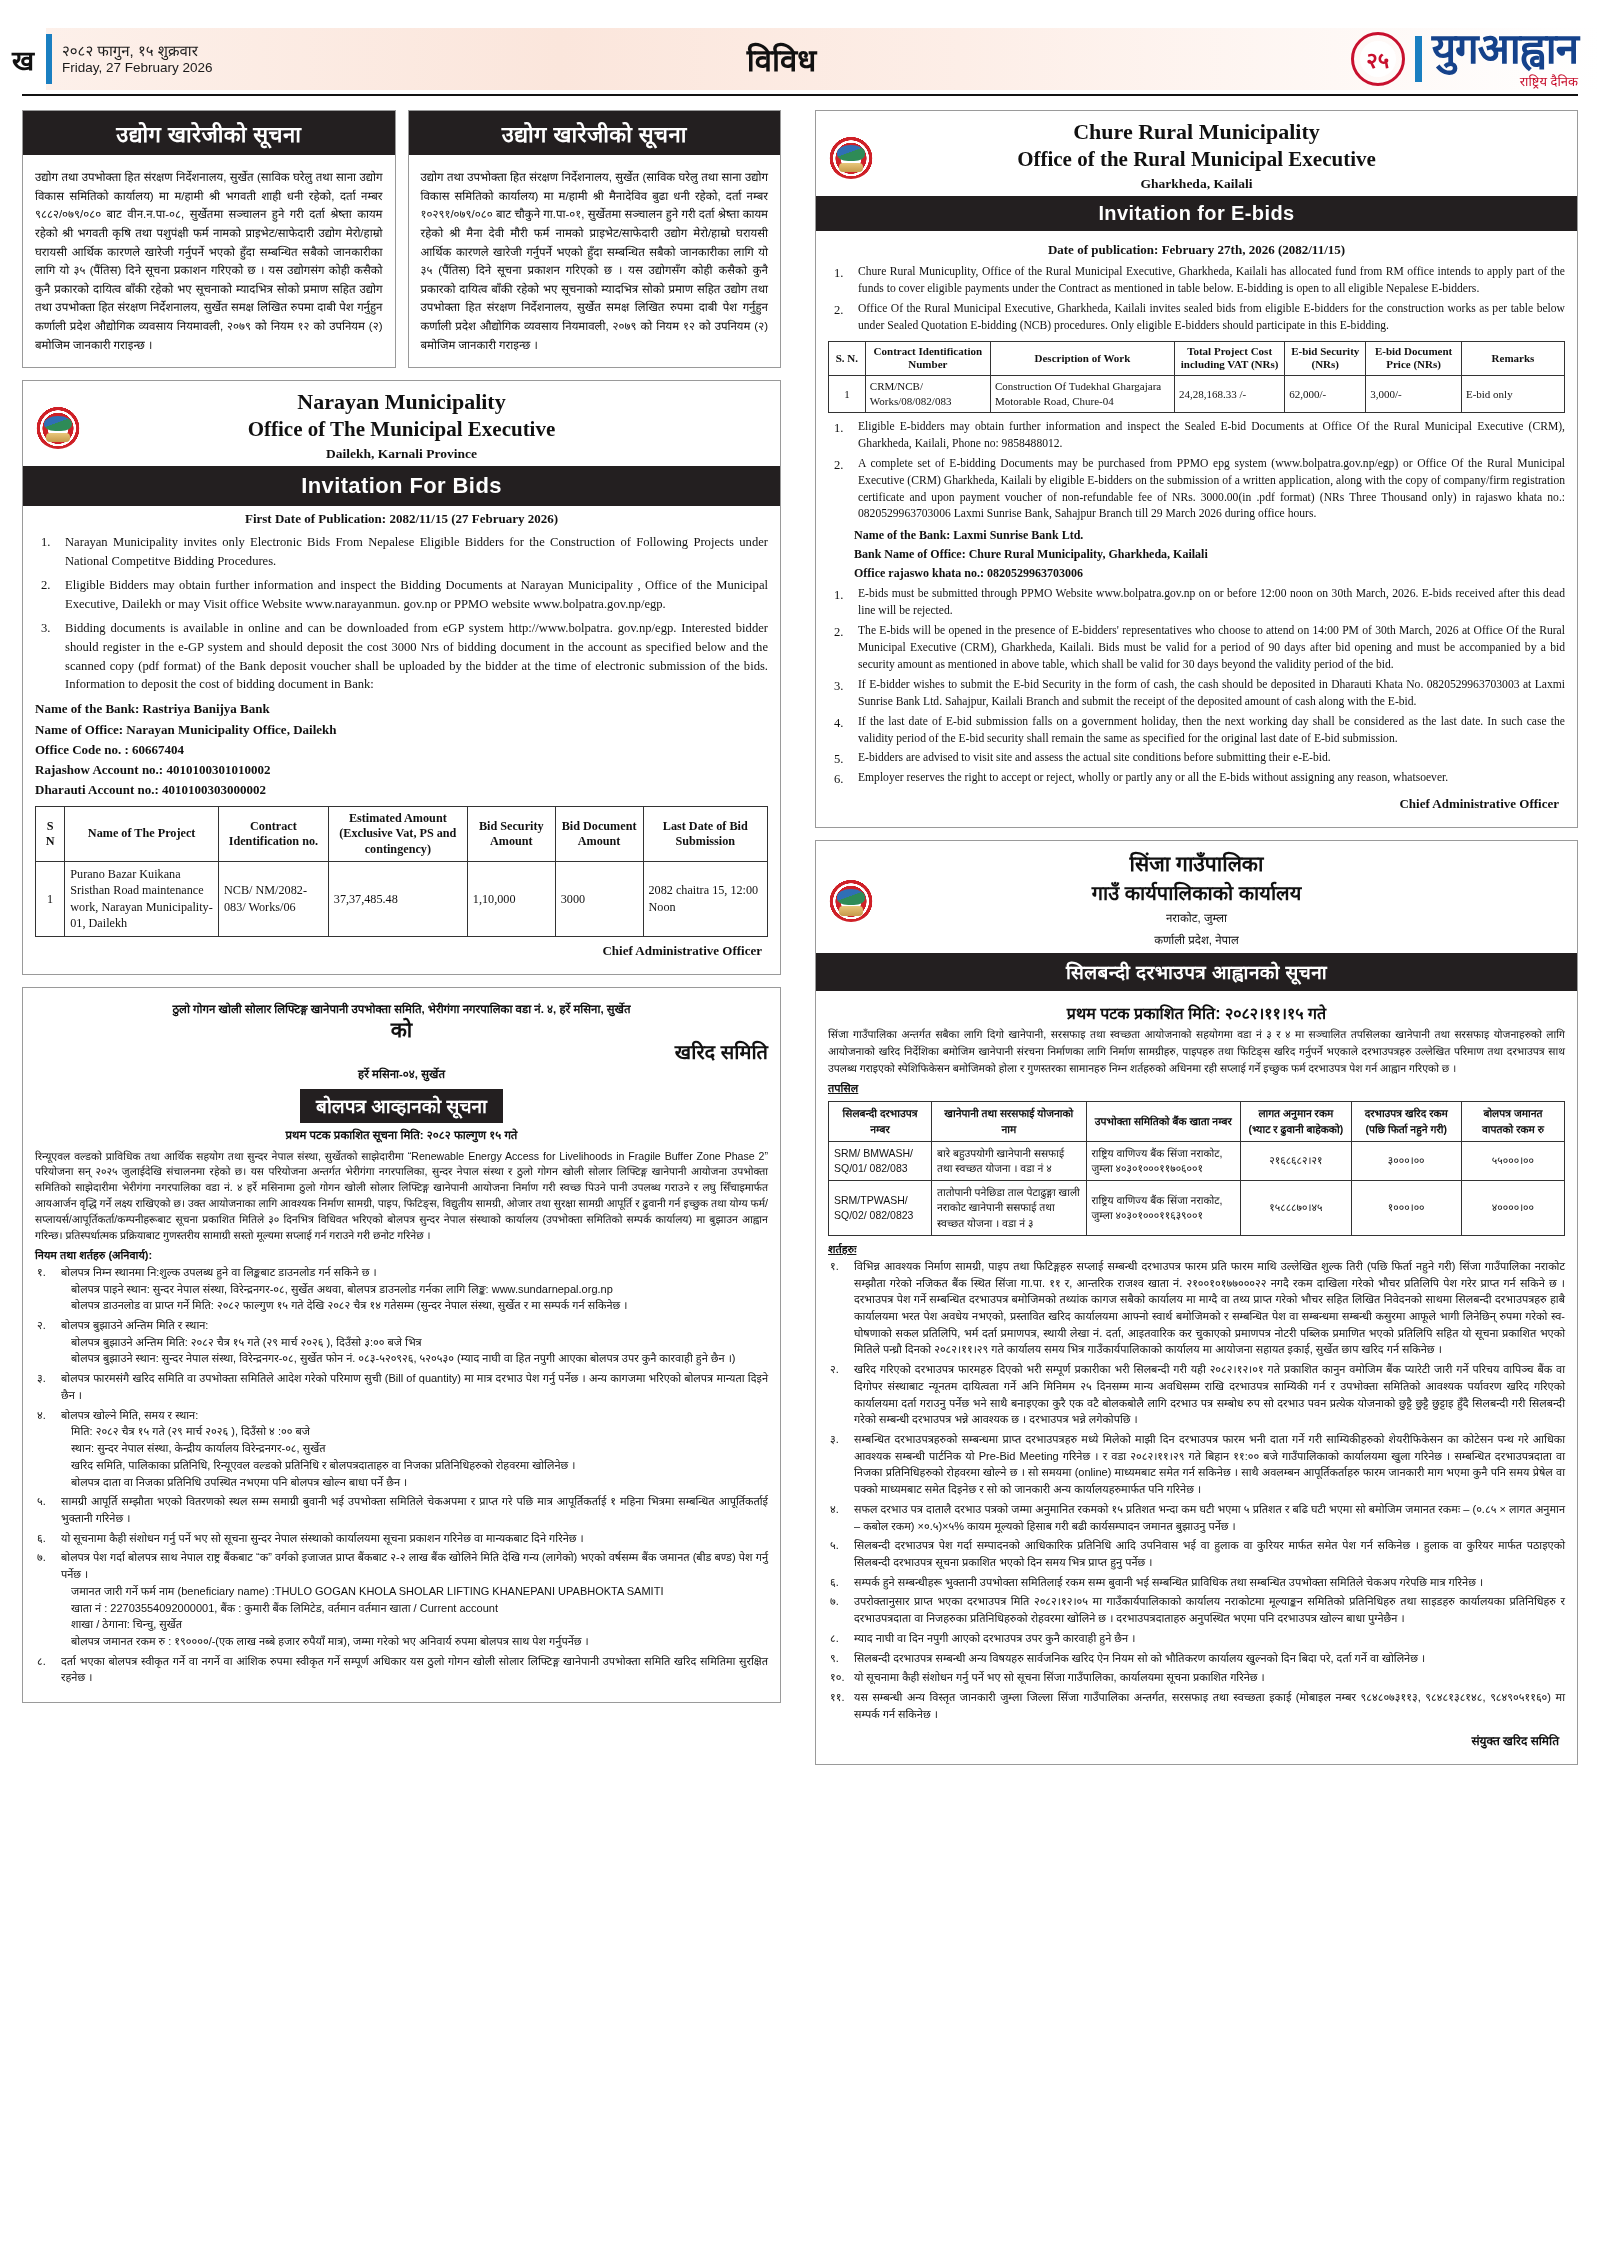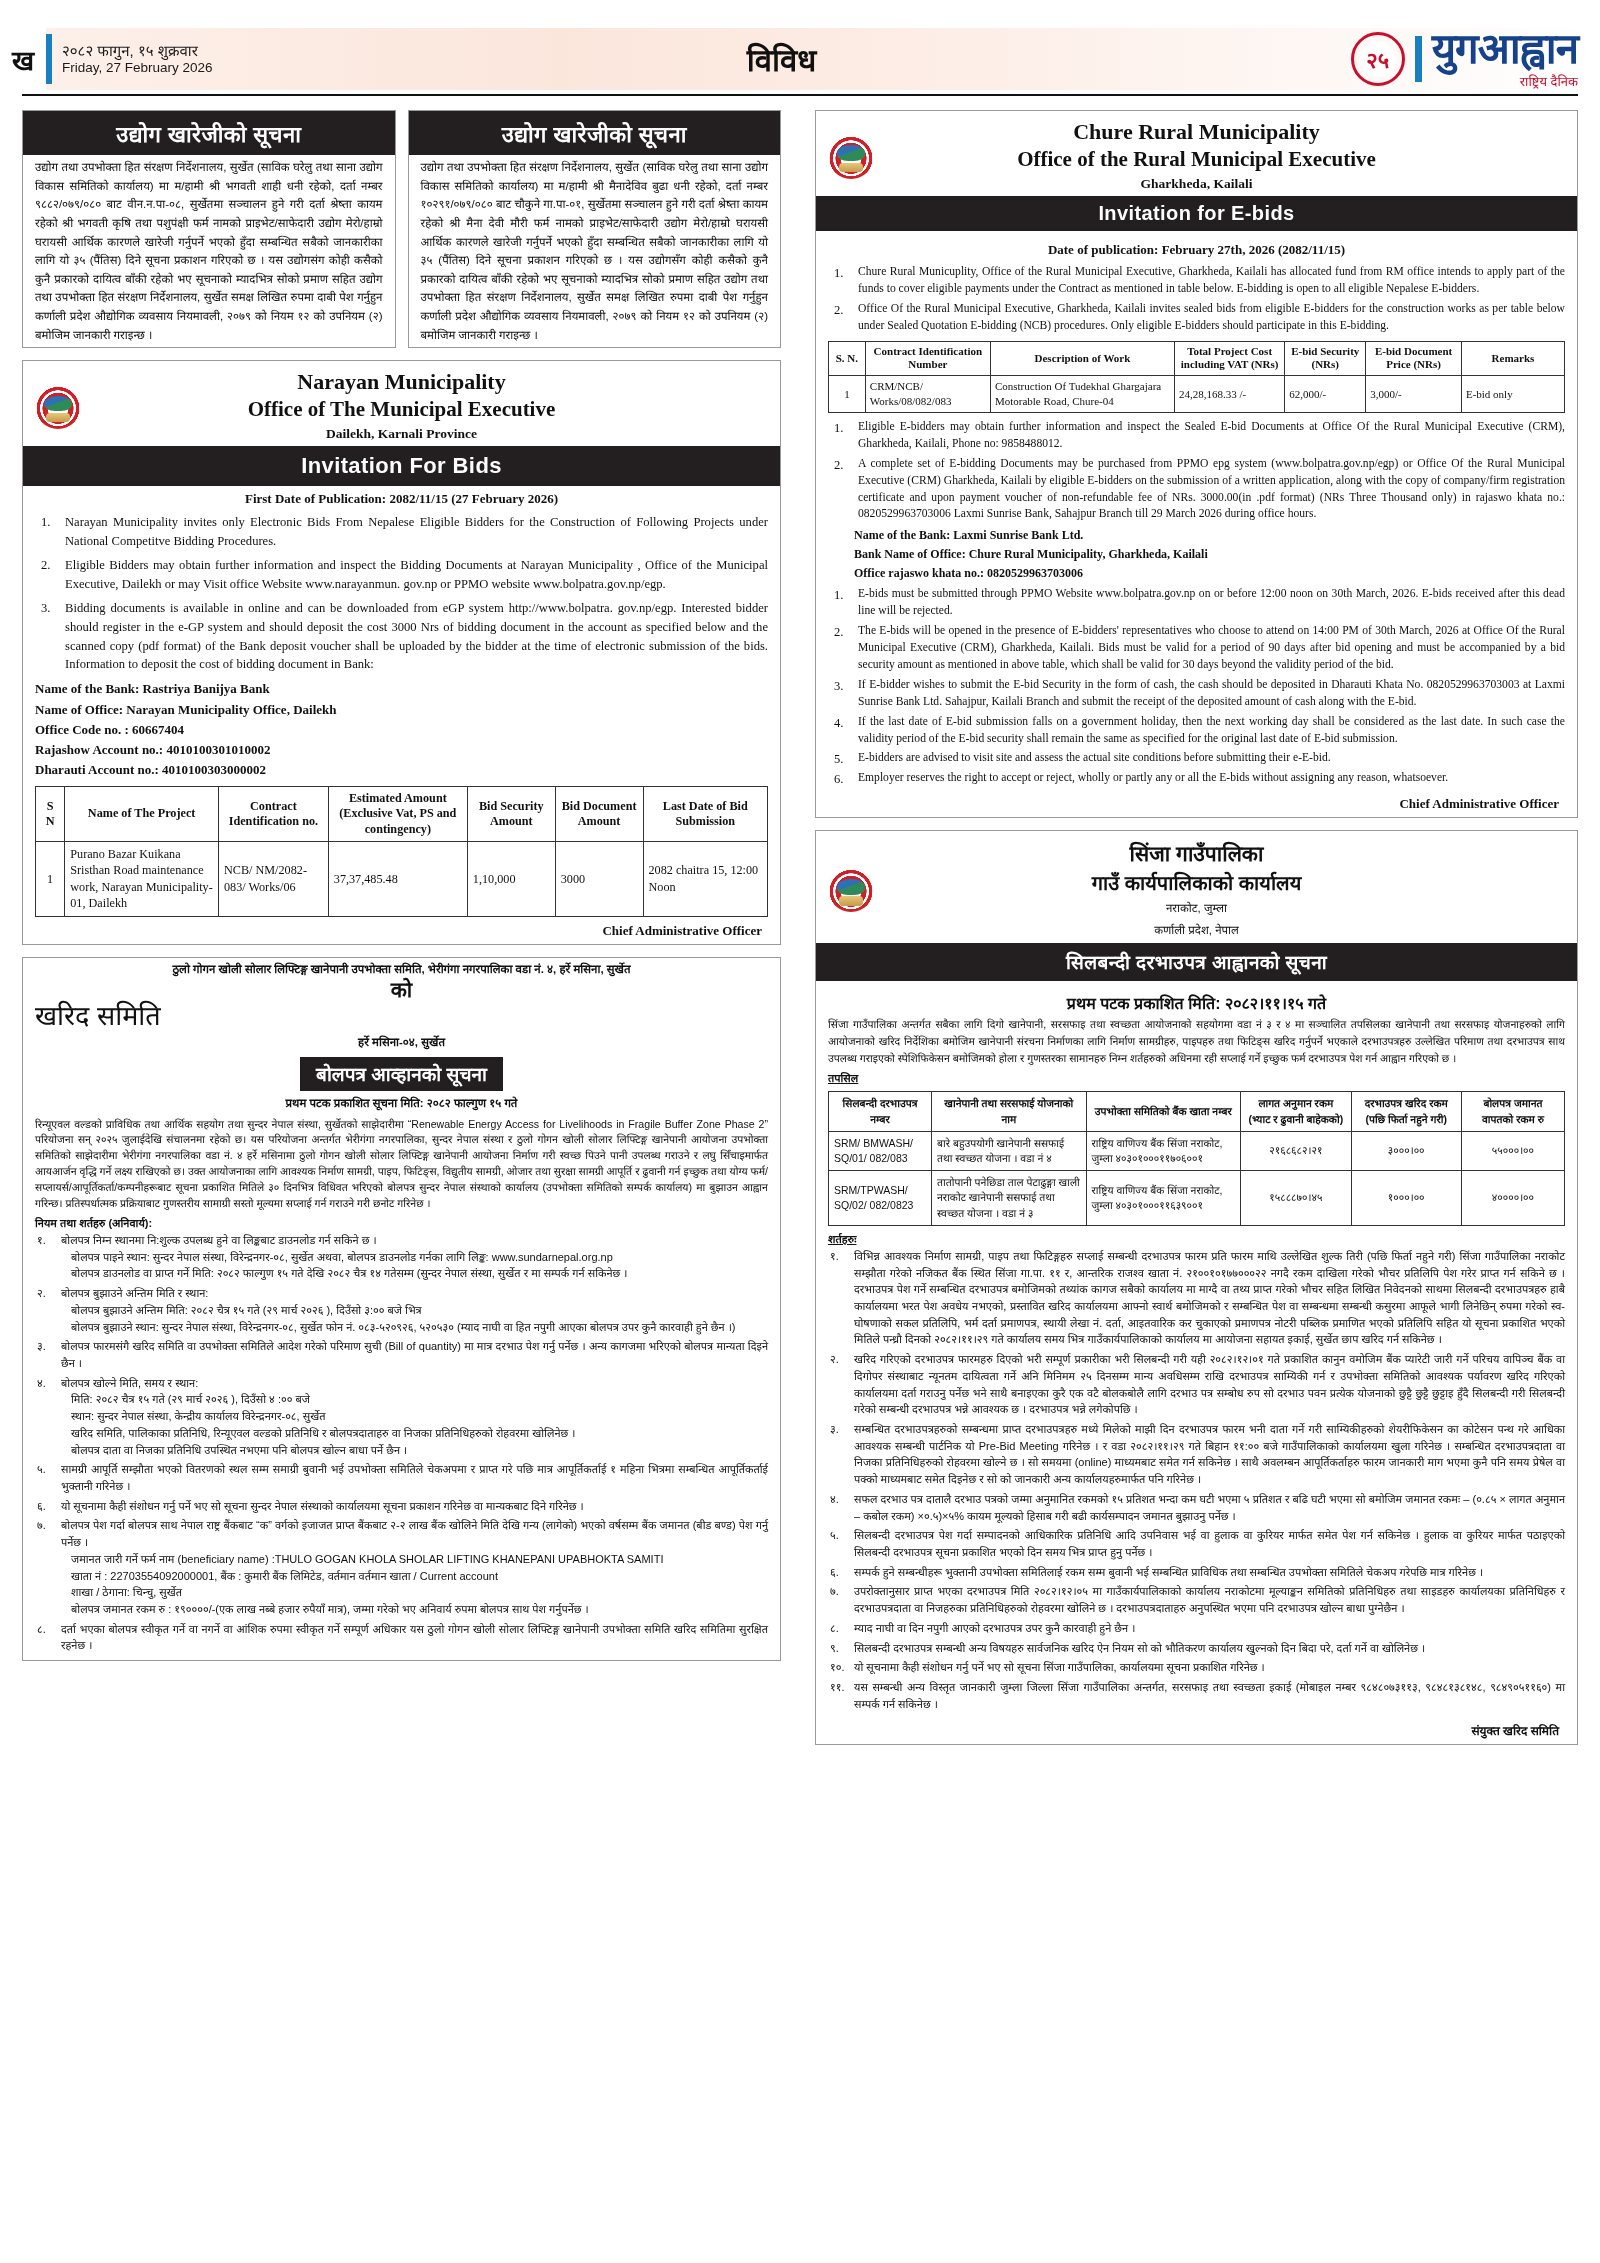--- a/index.html
+++ b/index.html
@@ -48,21 +48,21 @@
   .mh-brand .sub { font-size:13px; color:#c8102e; font-family:"Liberation Sans", sans-serif; margin-top:2px; }
 
   .hrule { height:2px; background:#111; margin:4px 22px 0 22px; }
 
   
   .body-wrap { display:flex; padding:14px 22px 10px 22px; gap:14px; }
   .col-left  { width:760px; display:flex; flex-direction:column; gap:12px; }
   .col-right { width:764px; display:flex; flex-direction:column; gap:12px;margin-left:20px; }
 
   .ad { border:1px solid #9a9a9a; background:#fff; }
-  .adpad { padding:3px 12px; }
+  .adpad { padding:13px 12px; }
 
   .blackbar {
     background:#231f20; color:#fff; text-align:center;
     font-family:"Liberation Sans", sans-serif; font-weight:bold;
     padding:7px 4px; font-size:22px; letter-spacing:.4px;
   }
   .blackbar.small { font-size:19px; padding:6px 4px; }
   .blackbar.mid   { font-size:20px; padding:6px 8px; }
 
   .np { font-family:"Liberation Sans", sans-serif; }
@@ -126,21 +126,21 @@
     font-family:"Liberation Sans", sans-serif; font-size:10.5px; line-height:1.45;
   }
   table.grid.compact th, table.grid.compact td { font-size:11px; padding:3px 4px; }
 
   .signoff { text-align:right; font-weight:bold; font-size:13px; padding:6px 6px 2px 0; }
   .signoff.np { font-family:"Liberation Sans", sans-serif; font-size:12px; }
   .center { text-align:center; }
   .bold { font-weight:bold; }
   .u { text-decoration:underline; }
   .bigko { text-align:center; font-family:"Liberation Sans", sans-serif; font-size:21px; font-weight:bold; line-height:1.1; }
-  .bigkharid { text-align:left; font-family:"Liberation Sans", sans-serif; font-size:27px; font-weight:normal; line-height:1.15; }
+  .bigkharid { text-align:right; font-family:"Liberation Sans", sans-serif; font-size:20px; font-weight:bold; line-height:1.15; }
   .headline-np { text-align:center; font-family:"Liberation Sans", sans-serif; font-size:11.5px; line-height:1.5; }
   .blackbar-inline { display:inline-block; background:#231f20; color:#fff;
       font-family:"Liberation Sans", sans-serif; font-weight:bold; font-size:19px; padding:4px 16px; }
 </style>
 </head>
 <body>
 
 <div class="page">
 
   <div class="masthead">

